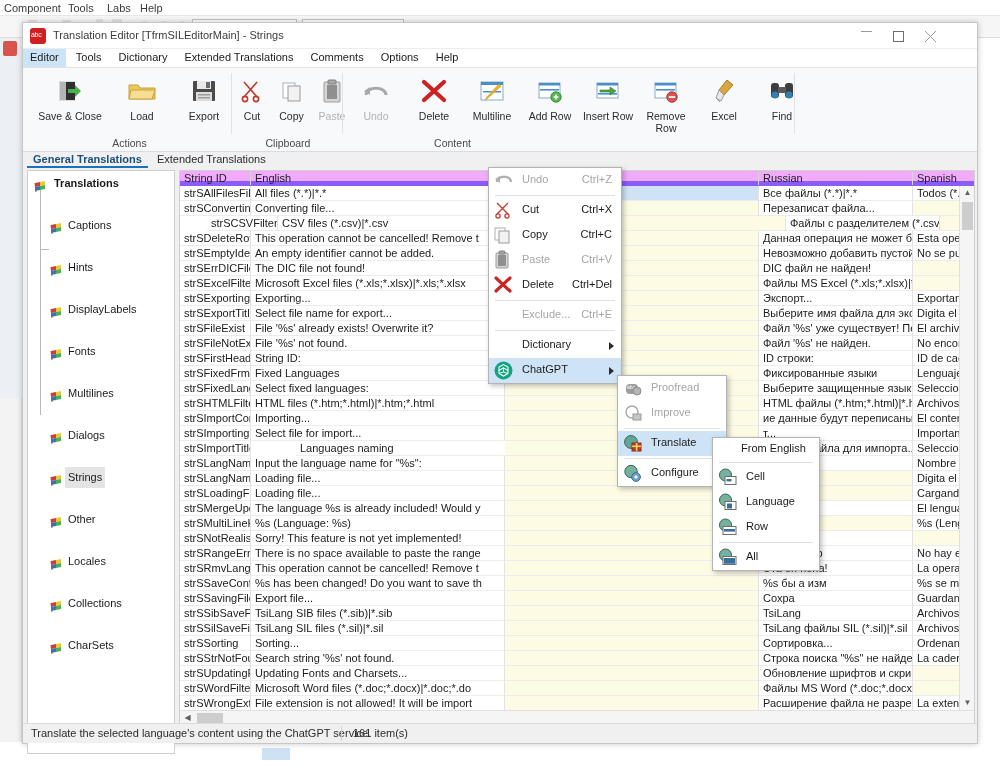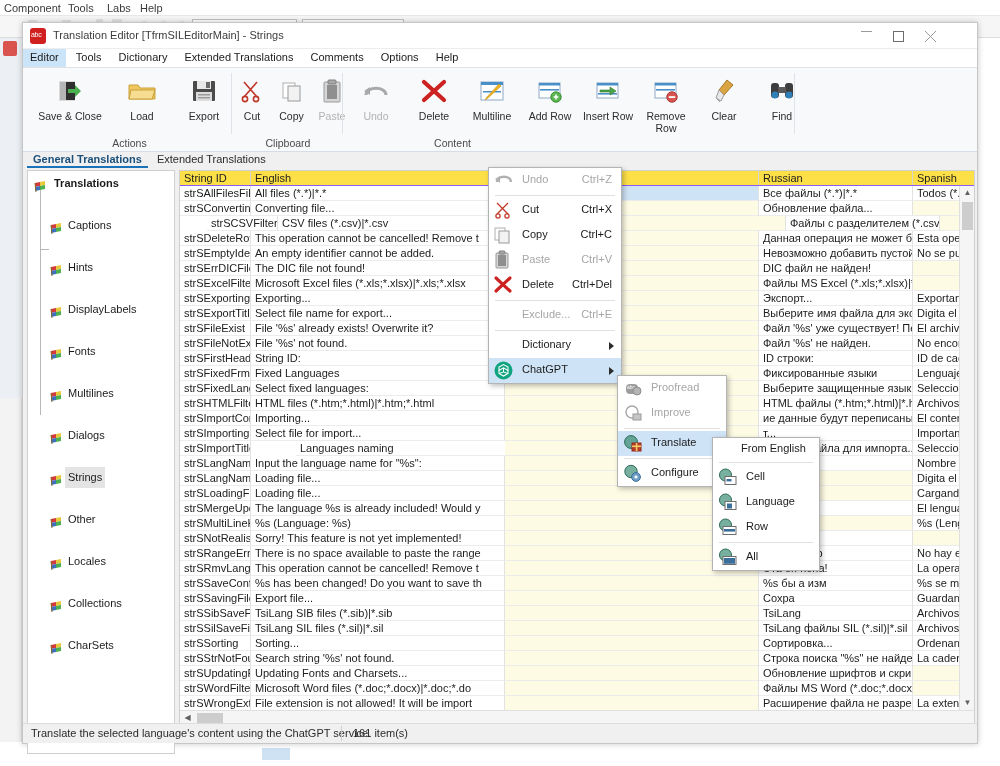--- a/index.html
+++ b/index.html
@@ -82,22 +82,22 @@
   .tnode.sel .lbl { background:#e4e4e4; padding:0 3px; left:37px; }
   .tflag { position:absolute; width:13px; height:11px; top:5px; }
   .tnode.root .tflag { left:6px; }
   .tnode .tflag { left:22px; }
   .tline-v { position:absolute; left:12px; top:0; width:1px; background:#b8b8b8; }
   .tline-h { position:absolute; left:12px; width:9px; height:1px; background:#b8b8b8; top:10px; }
 
   
   #grid { position:absolute; left:156px; top:2px; right:2px; height:556px; background:#ffffff;
           border:1px solid #cfcfcf; overflow:hidden; }
-  #ghead { position:absolute; left:0; top:0; right:0; height:15px; background:#fde047;
-           border-bottom:1px solid #8b5cf6; }
+  #ghead { position:absolute; left:0; top:0; right:0; height:15px; background:#f0abfc;
+           border-bottom:5px solid #8b5cf6; }
   #ghead .hc { position:absolute; top:0; height:14px; line-height:14px; font-size:11px; color:#1c1c1c;
                padding-left:4px; border-right:1px solid #d4d4d4; overflow:hidden; }
   #gbody { position:absolute; left:0; top:15px; right:0; bottom:0; }
   .grow { position:absolute; left:0; right:0; height:15px; }
   .gcell { position:absolute; top:0; height:15px; line-height:15px; font-size:11px; color:#1c1c1c;
            padding-left:4px; border-right:1px solid #e2e2e2; border-bottom:1px solid #ececec;
            overflow:hidden; white-space:nowrap; }
   .gcell.yellow { background:#fdfbe3; }
   .gcell.selcell { background:#cfe3f6; }
   #gvscroll { position:absolute; right:0; top:15px; width:15px; bottom:15px; background:#f5f5f5;
@@ -339,21 +339,21 @@
         <div class="lb">Remove Row</div>
       </div>
       <div class="rbtn" style="left:348px;">
         <div class="ic">
           <svg width="24" height="26" viewBox="0 0 24 26">
             <path d="M15 2 L21 7 L12 17 L7 12 Z" fill="#d9a441" stroke="#a8792a"></path>
             <path d="M7 12 L12 17 L9 23 L4 20 Z" fill="#e8e8e8" stroke="#9a9a9a"></path>
             <path d="M5 21 L8 24" stroke="#9a9a9a"></path>
           </svg>
         </div>
-        <div class="lb">Clear</div>
+        <div class="lb">Excel</div>
       </div>
       <div class="rbtn" style="left:406px;">
         <div class="ic">
           <svg width="28" height="24" viewBox="0 0 28 24">
             <rect x="3" y="4" width="8" height="15" rx="3" fill="#3d3d3d"></rect>
             <rect x="17" y="4" width="8" height="15" rx="3" fill="#3d3d3d"></rect>
             <rect x="10" y="8" width="8" height="6" fill="#5a5a5a"></rect>
             <circle cx="7" cy="16" r="3.4" fill="#2f80b8"></circle>
             <circle cx="21" cy="16" r="3.4" fill="#2f80b8"></circle>
           </svg>
@@ -536,21 +536,21 @@
             <div class="gcell" style="left: 0px; width: 71px;">strSAllFilesFilter</div>
             <div class="gcell" style="left: 71px; width: 254px;">All files (*.*)|*.*</div>
             <div class="gcell selcell" style="left: 325px; width: 254px;"></div>
             <div class="gcell" style="left: 579px; width: 154px;">Все файлы (*.*)|*.*</div>
             <div class="gcell" style="left: 733px; width: 124px;">Todos (*.*)|*.*</div>
           </div>
           <div class="grow" style="top: 15px;">
             <div class="gcell" style="left: 0px; width: 71px;">strSConvertingFile</div>
             <div class="gcell" style="left: 71px; width: 254px;">Converting file...</div>
             <div class="gcell yellow" style="left: 325px; width: 254px;"></div>
-            <div class="gcell" style="left: 579px; width: 154px;">Обновление файла...</div>
+            <div class="gcell" style="left: 579px; width: 154px;">Перезаписат файла...</div>
             <div class="gcell yellow" style="left: 733px; width: 124px;"></div>
           </div>
           <div class="grow" style="top: 30px; margin-left: 27px;">
             <div class="gcell" style="left: 0px; width: 71px;">strSCSVFilter</div>
             <div class="gcell" style="left: 71px; width: 254px;">CSV files (*.csv)|*.csv</div>
             <div class="gcell yellow" style="left: 325px; width: 254px;"></div>
             <div class="gcell" style="left: 579px; width: 154px;">Файлы с разделителем (*.csv)|*.csv</div>
             <div class="gcell yellow" style="left: 733px; width: 124px;"></div>
           </div>
           <div class="grow" style="top: 45px;">

